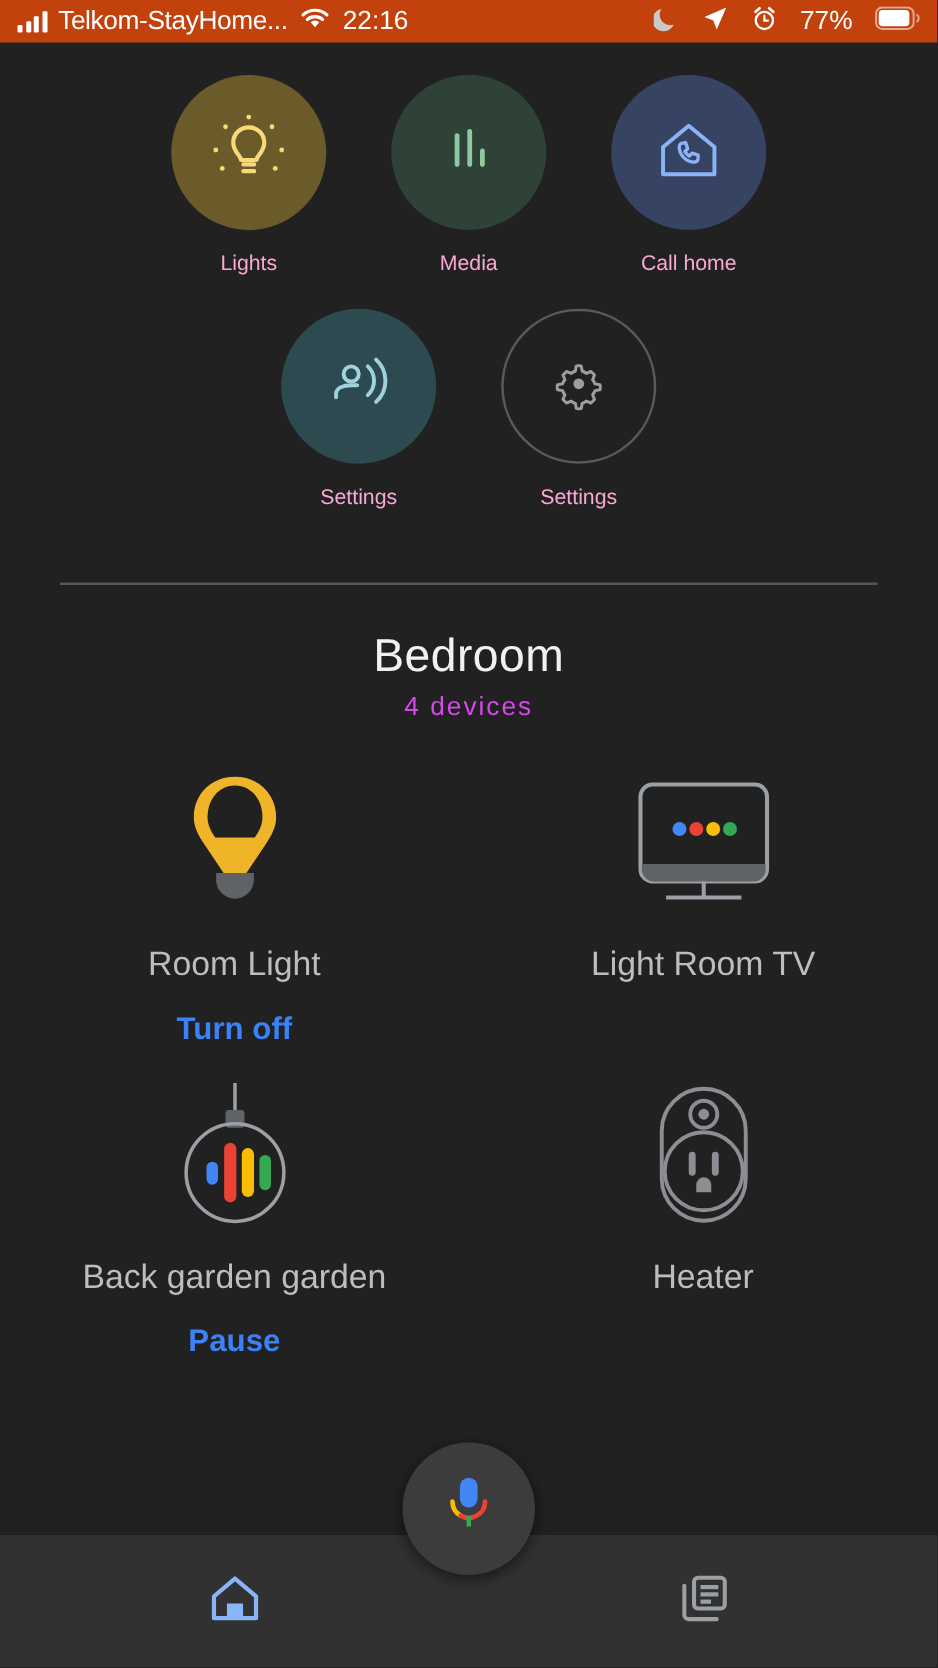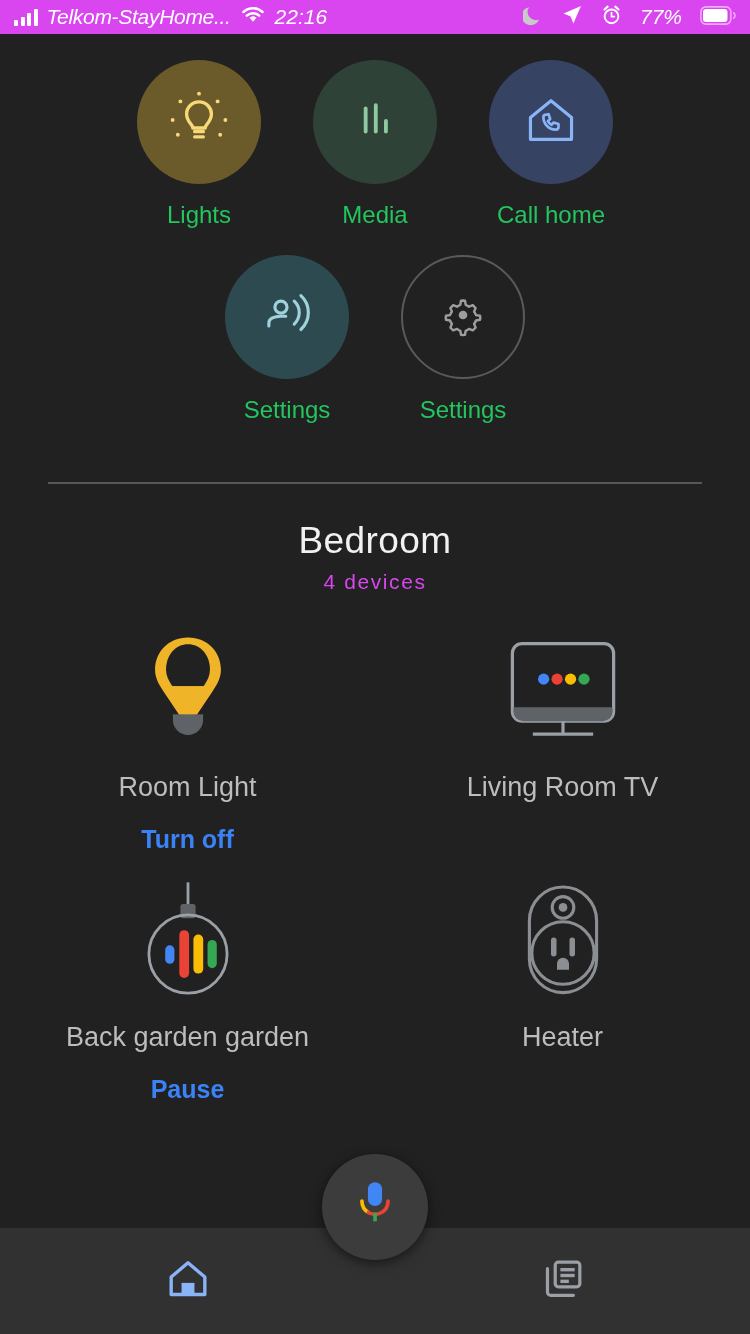--- a/index.html
+++ b/index.html
@@ -8,25 +8,24 @@
     background:#212121;
     font-family:"Liberation Sans", sans-serif;
     color:#e8e8e8;
     overflow:hidden;
     position:relative;
   }
 
   
   .statusbar {
     height:34px; width:100%;
-    background:#d946ef;
+    background:#c2410c;
     display:flex; align-items:center;
     padding:0 14px;
     color:#ffffff;
-    font-style:italic;
   }
   .sb-left { display:flex; align-items:center; gap:9px; }
   .sb-right { display:flex; align-items:center; gap:18px; margin-left:auto; }
   .sb-text { font-size:21px; letter-spacing:-0.3px; }
   .sb-time { font-size:21px; font-weight:400; letter-spacing:0px; }
   .signal { display:flex; align-items:flex-end; gap:2.5px; height:17px; }
   .signal i { width:4px; background:#fff; border-radius:1px; display:block; }
   .signal i:nth-child(1){ height:6px; }
   .signal i:nth-child(2){ height:9px; }
   .signal i:nth-child(3){ height:13px; }
@@ -45,21 +44,21 @@
   .action {
     width:176px;
     display:flex; flex-direction:column; align-items:center;
   }
   .action .circ {
     width:124px; height:124px; border-radius:50%;
     display:flex; align-items:center; justify-content:center;
   }
   .action .lbl {
     margin-top:17px;
-    font-size:24px; color:#22c55e; letter-spacing:0px;
+    font-size:17px; color:#f9a8d4; letter-spacing:0px;
     white-space:nowrap;
   }
   .actions-row.second { margin-top:26px; }
   .actions-row.second .action { width:176px; }
 
   
   .divider {
     height:2px; background:#555759;
     margin:58px 48px 0 48px;
   }
@@ -286,21 +285,21 @@
             <path d="M14 67h92v4a9 9 0 0 1-9 9H23a9 9 0 0 1-9-9Z" fill="#5f6368"></path>
             <line x1="60" y1="80" x2="60" y2="92" stroke="#9aa0a6" stroke-width="3"></line>
             <line x1="32" y1="92" x2="88" y2="92" stroke="#9aa0a6" stroke-width="3"></line>
             <circle cx="42" cy="41" r="5.2" fill="#4285f4"></circle>
             <circle cx="54.5" cy="41" r="5.2" fill="#ea4335"></circle>
             <circle cx="67" cy="41" r="5.2" fill="#fbbc05"></circle>
             <circle cx="79.5" cy="41" r="5.2" fill="#34a853"></circle>
           </svg>
         </span>
       </div>
-      <div class="dname">Living Room TV</div>
+      <div class="dname">Light Room TV</div>
       <div class="daction empty"></div>
     </div>
 
     <div class="device row2">
       <div class="icon-wrap">
         <span>
           <svg width="110" height="126" viewBox="0 0 100 116">
             <line x1="50" y1="4" x2="50" y2="26" stroke="#9aa0a6" stroke-width="2.6"></line>
             <rect x="43" y="24" width="14" height="13" rx="2.5" fill="#5f6368"></rect>
             <circle cx="50" cy="70" r="36" stroke="#9aa0a6" stroke-width="2.6" fill="none"></circle>

